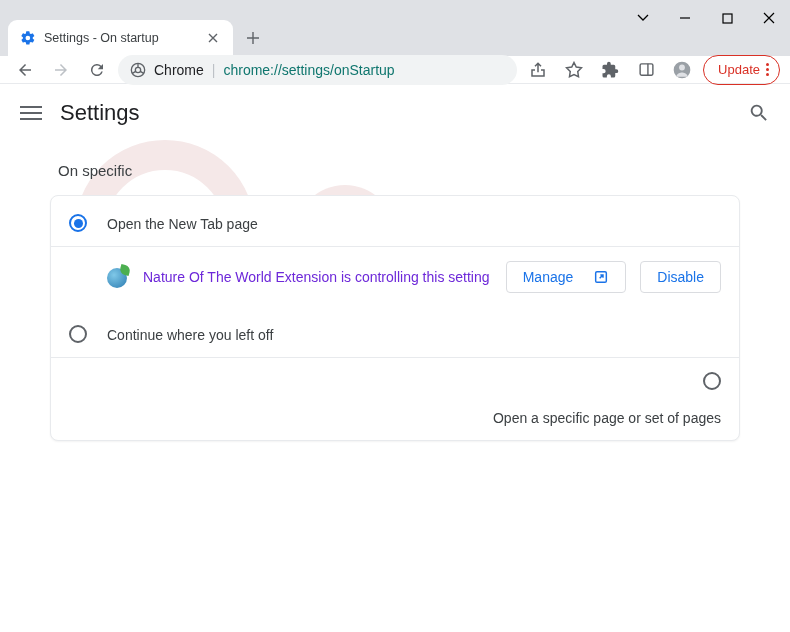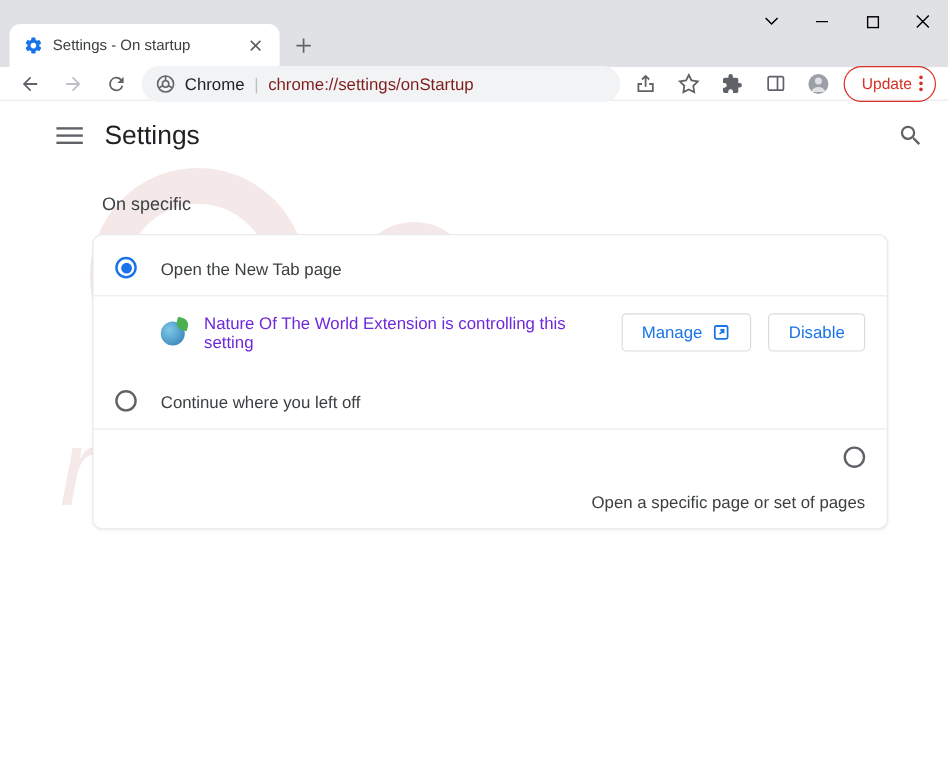--- a/index.html
+++ b/index.html
@@ -16,45 +16,45 @@
 .tab .close { width: 16px; height: 16px; display: flex; align-items: center; justify-content: center; color: #5f6368; cursor: pointer; }
 .newtab { width: 28px; height: 28px; display: flex; align-items: center; justify-content: center; color: #5f6368; margin-left: 6px; margin-bottom: 4px; cursor: pointer; }
 .win-controls { position: absolute; right: 0; top: 0; display: flex; height: 36px; }
 .win-controls > div { width: 42px; display: flex; align-items: center; justify-content: center; color: #000; cursor: pointer; }
 .toolbar { height: 28px; background: #fff; display: flex; align-items: center; padding: 0 10px; gap: 6px; border-bottom: 1px solid #e8eaed; position: relative; z-index: 2; }
 .nav-btn { width: 30px; height: 30px; display: flex; align-items: center; justify-content: center; color: #5f6368; border-radius: 50%; cursor: pointer; }
 .nav-btn.disabled { color: #bdc1c6; }
 .omnibox { flex: 1; height: 30px; background: #f1f3f4; border-radius: 15px; display: flex; align-items: center; padding: 0 12px; gap: 8px; font-size: 14px; }
 .omnibox .secure { width: 16px; height: 16px; color: #5f6368; }
 .omnibox .chrome-text { color: #202124; }
-.omnibox .url { color: #7f1d1d; }
+.omnibox .url { color: #0f766e; }
 .update-btn { border: 1px solid #d93025; color: #d93025; border-radius: 16px; height: 30px; padding: 0 10px 0 14px; display: flex; align-items: center; gap: 6px; font-size: 13px; cursor: pointer; }
 .update-btn .dots { display: flex; flex-direction: column; gap: 2px; }
 .update-btn .dots span { width: 3px; height: 3px; background: #d93025; border-radius: 50%; }
-.content { position: relative; z-index: 1; margin-left: 27px; }
+.content { position: relative; z-index: 1; }
 .app-header { height: 58px; display: flex; align-items: center; padding: 0 20px; gap: 18px; }
 .hamburger { width: 22px; height: 22px; display: flex; flex-direction: column; justify-content: center; gap: 4px; cursor: pointer; }
 .hamburger span { height: 2px; background: #5f6368; }
 .app-title { font-size: 22px; font-weight: 500; color: #202124; flex: 1; }
 .search-btn { width: 22px; height: 22px; color: #5f6368; cursor: pointer; }
 .main { padding: 20px 50px; }
 .section-title { font-size: 15px; color: #3c4043; margin-bottom: 16px; padding-left: 8px; }
 .card { background: #fff; border: 1px solid #e8eaed; border-radius: 8px; box-shadow: 0 1px 2px rgba(0,0,0,0.05); overflow: hidden; }
 .row { display: flex; align-items: flex-end; padding: 14px 18px; min-height: 50px; gap: 20px; }
 .row + .row { border-top: 1px solid #e8eaed; flex-direction: column; }
 .radio { width: 18px; height: 18px; border: 2px solid #5f6368; border-radius: 50%; display: flex; align-items: center; justify-content: center; flex-shrink: 0; cursor: pointer; }
 .radio.selected { border-color: #1a73e8; }
 .radio.selected::after { content: ''; width: 9px; height: 9px; background: #1a73e8; border-radius: 50%; }
 .row-label { font-size: 14px; color: #3c4043; flex: 1; }
 .ext-row { padding: 14px 18px 14px 56px; display: flex; align-items: center; gap: 14px; border-top: 1px solid #e8eaed; }
 .ext-icon { width: 22px; height: 22px; position: relative; flex-shrink: 0; }
 .ext-icon .globe { width: 20px; height: 20px; border-radius: 50%; background: radial-gradient(circle at 35% 35%, #7fc8e8, #2a7ab0); position: absolute; bottom: 0; left: 0; }
 .ext-icon .leaf { width: 10px; height: 10px; background: #4caf50; border-radius: 0 60% 0 60%; position: absolute; top: -1px; right: -1px; transform: rotate(15deg); }
 .ext-text { font-size: 14px; color: #6d28d9; flex: 1; }
-.btn { border: 1px solid #dadce0; background: #fff; color: #1a73e8; border-radius: 4px; padding: 7px 16px; font-size: 14px; cursor: pointer; display: flex; align-items: center; gap: 8px; }
+.btn { border: 1px solid #dadce0; background: #fff; color: #1a73e8; border-radius: 4px; padding: 7px 16px; font-size: 14px; cursor: pointer; display: flex; align-items: center; gap: 20px; }
 .btn .ext-link { width: 16px; height: 16px; }
 svg { display: block; }
 </style>
 </head>
 <body>
 
 <div class="window">
   <div class="watermark">
     <div class="circle"></div>
     <div class="circle2"></div>

